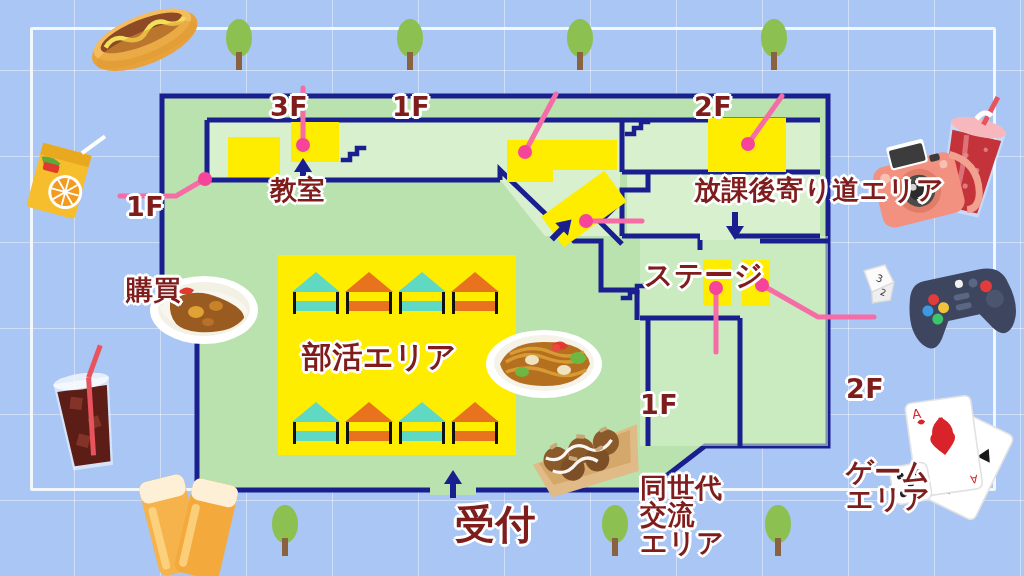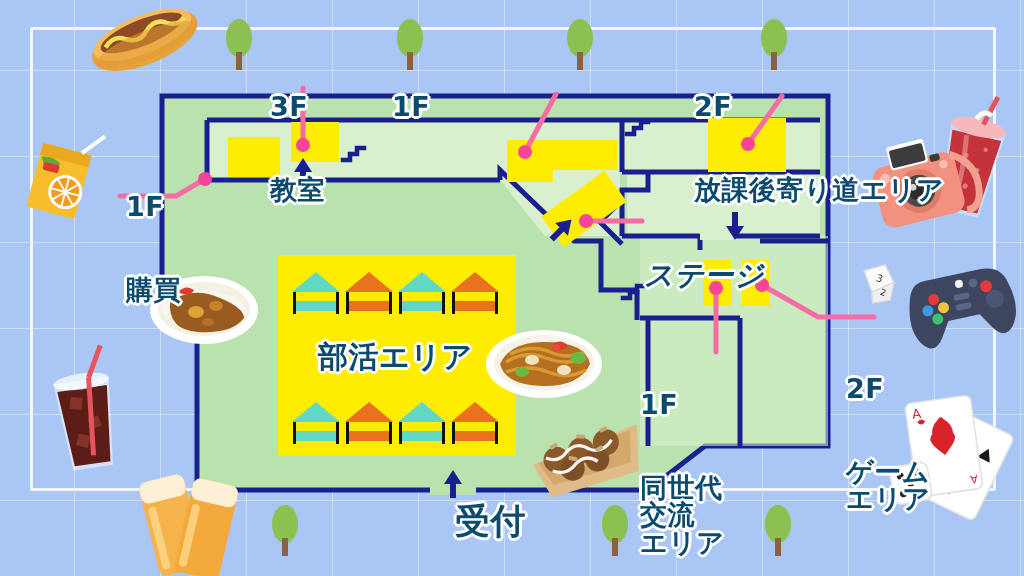--- a/index.html
+++ b/index.html
@@ -26,21 +26,21 @@
     border:3px solid rgba(255,255,255,.85);
     border-radius:2px;
   }
 
   
   #mapsvg{ position:absolute; left:0; top:0; }
 
   
   .lbl{
     position:absolute;
-    color:#0c4a6e;
+    color:#7f1d1d;
     font-weight:700;
     line-height:1.02;
     letter-spacing:.5px;
     white-space:pre;
     text-shadow:
       2.4px 0 0 #fff, -2.4px 0 0 #fff, 0 2.4px 0 #fff, 0 -2.4px 0 #fff,
       1.8px 1.8px 0 #fff, -1.8px 1.8px 0 #fff, 1.8px -1.8px 0 #fff, -1.8px -1.8px 0 #fff,
       3px 0 0 #fff, -3px 0 0 #fff, 0 3px 0 #fff, 0 -3px 0 #fff;
     pointer-events:none;
   }
@@ -450,34 +450,34 @@
 
   <div class="lbl" style="left:392px; top:38px; font-size:27px;">
     <span class="fl">1F</span>
   </div>
 
   <div class="lbl" style="left:694px; top:38px; font-size:27px;">
     <span class="fl">2F</span>
     <span class="fl">放課後寄り道エリア</span>
   </div>
 
-  <div class="lbl" style="left:644px; top:202px; font-size:29px;font-style:italic;">
+  <div class="lbl" style="left:644px; top:202px; font-size:29px;">
     <span class="fl">ステージ</span>
   </div>
 
   <div class="lbl" style="left:640px; top:336px; font-size:27px; text-align:left;">
     <span class="fl">1F</span>
     <span class="fl">同世代
 交流
 エリア</span>
   </div>
 
   <div class="lbl" style="left:846px; top:320px; font-size:27px;">
     <span class="fl">2F</span>
     <span class="fl">ゲーム
 エリア</span>
   </div>
 
-  <div class="lbl" style="left:318px; top:342px; font-size:30px;">部活エリア</div>
-
-  <div class="lbl" style="left:422px; top:504px; font-size:35px;padding-left:33px;">受付</div>
+  <div class="lbl" style="left:302px; top:342px; font-size:30px;">部活エリア</div>
+
+  <div class="lbl" style="left:422px; top:504px; font-size:40px;padding-left:33px;">受付</div>
 
 </div>
 
 </body></html>

